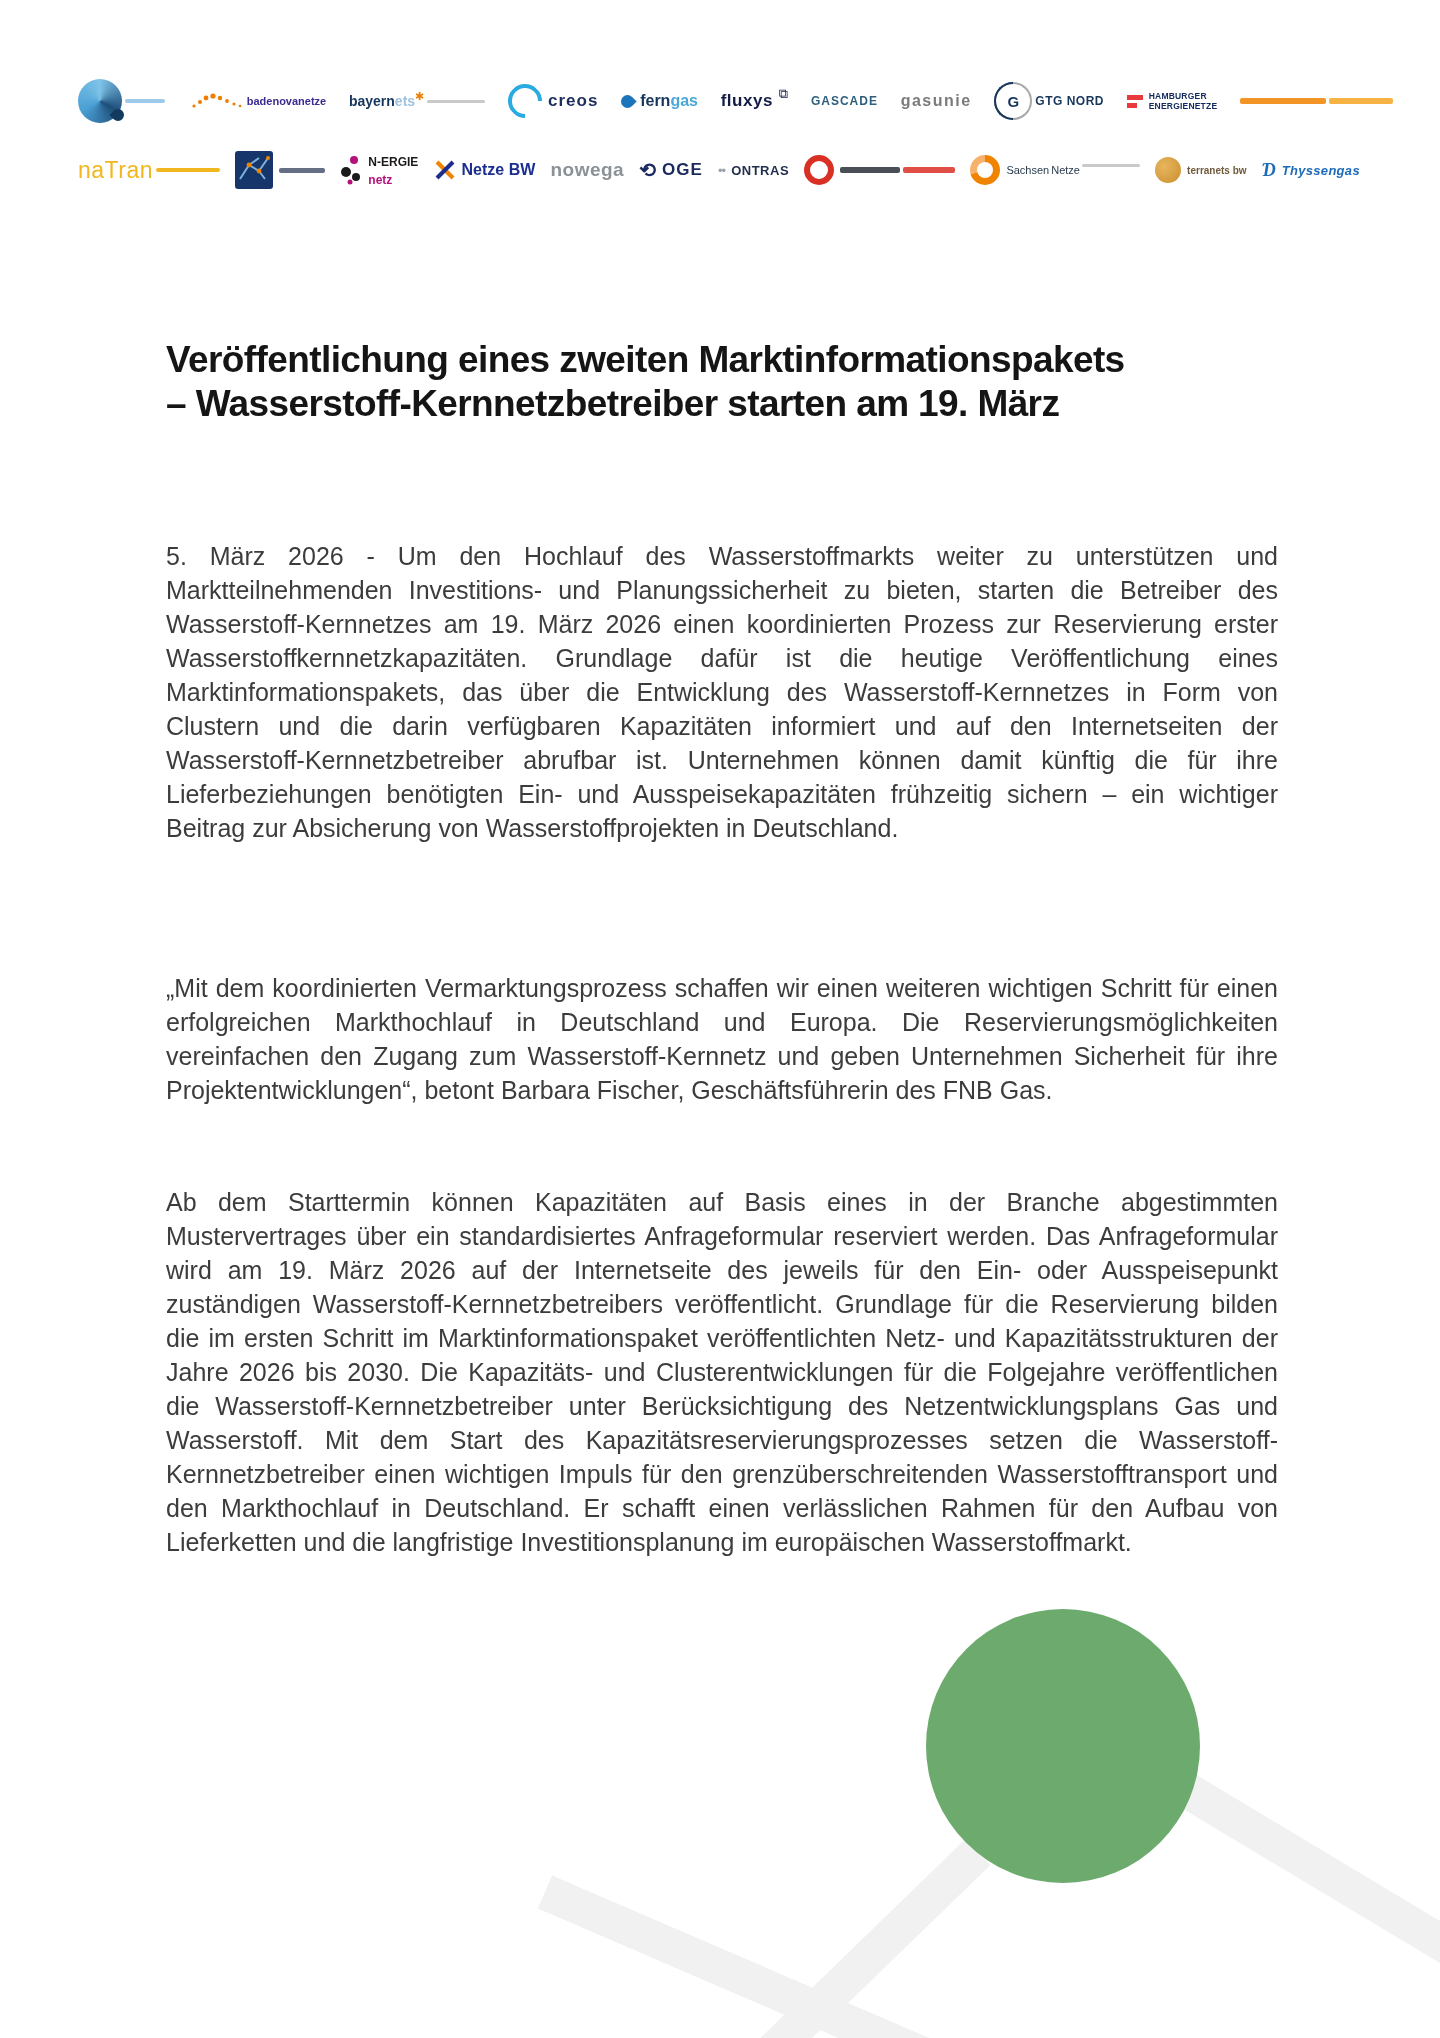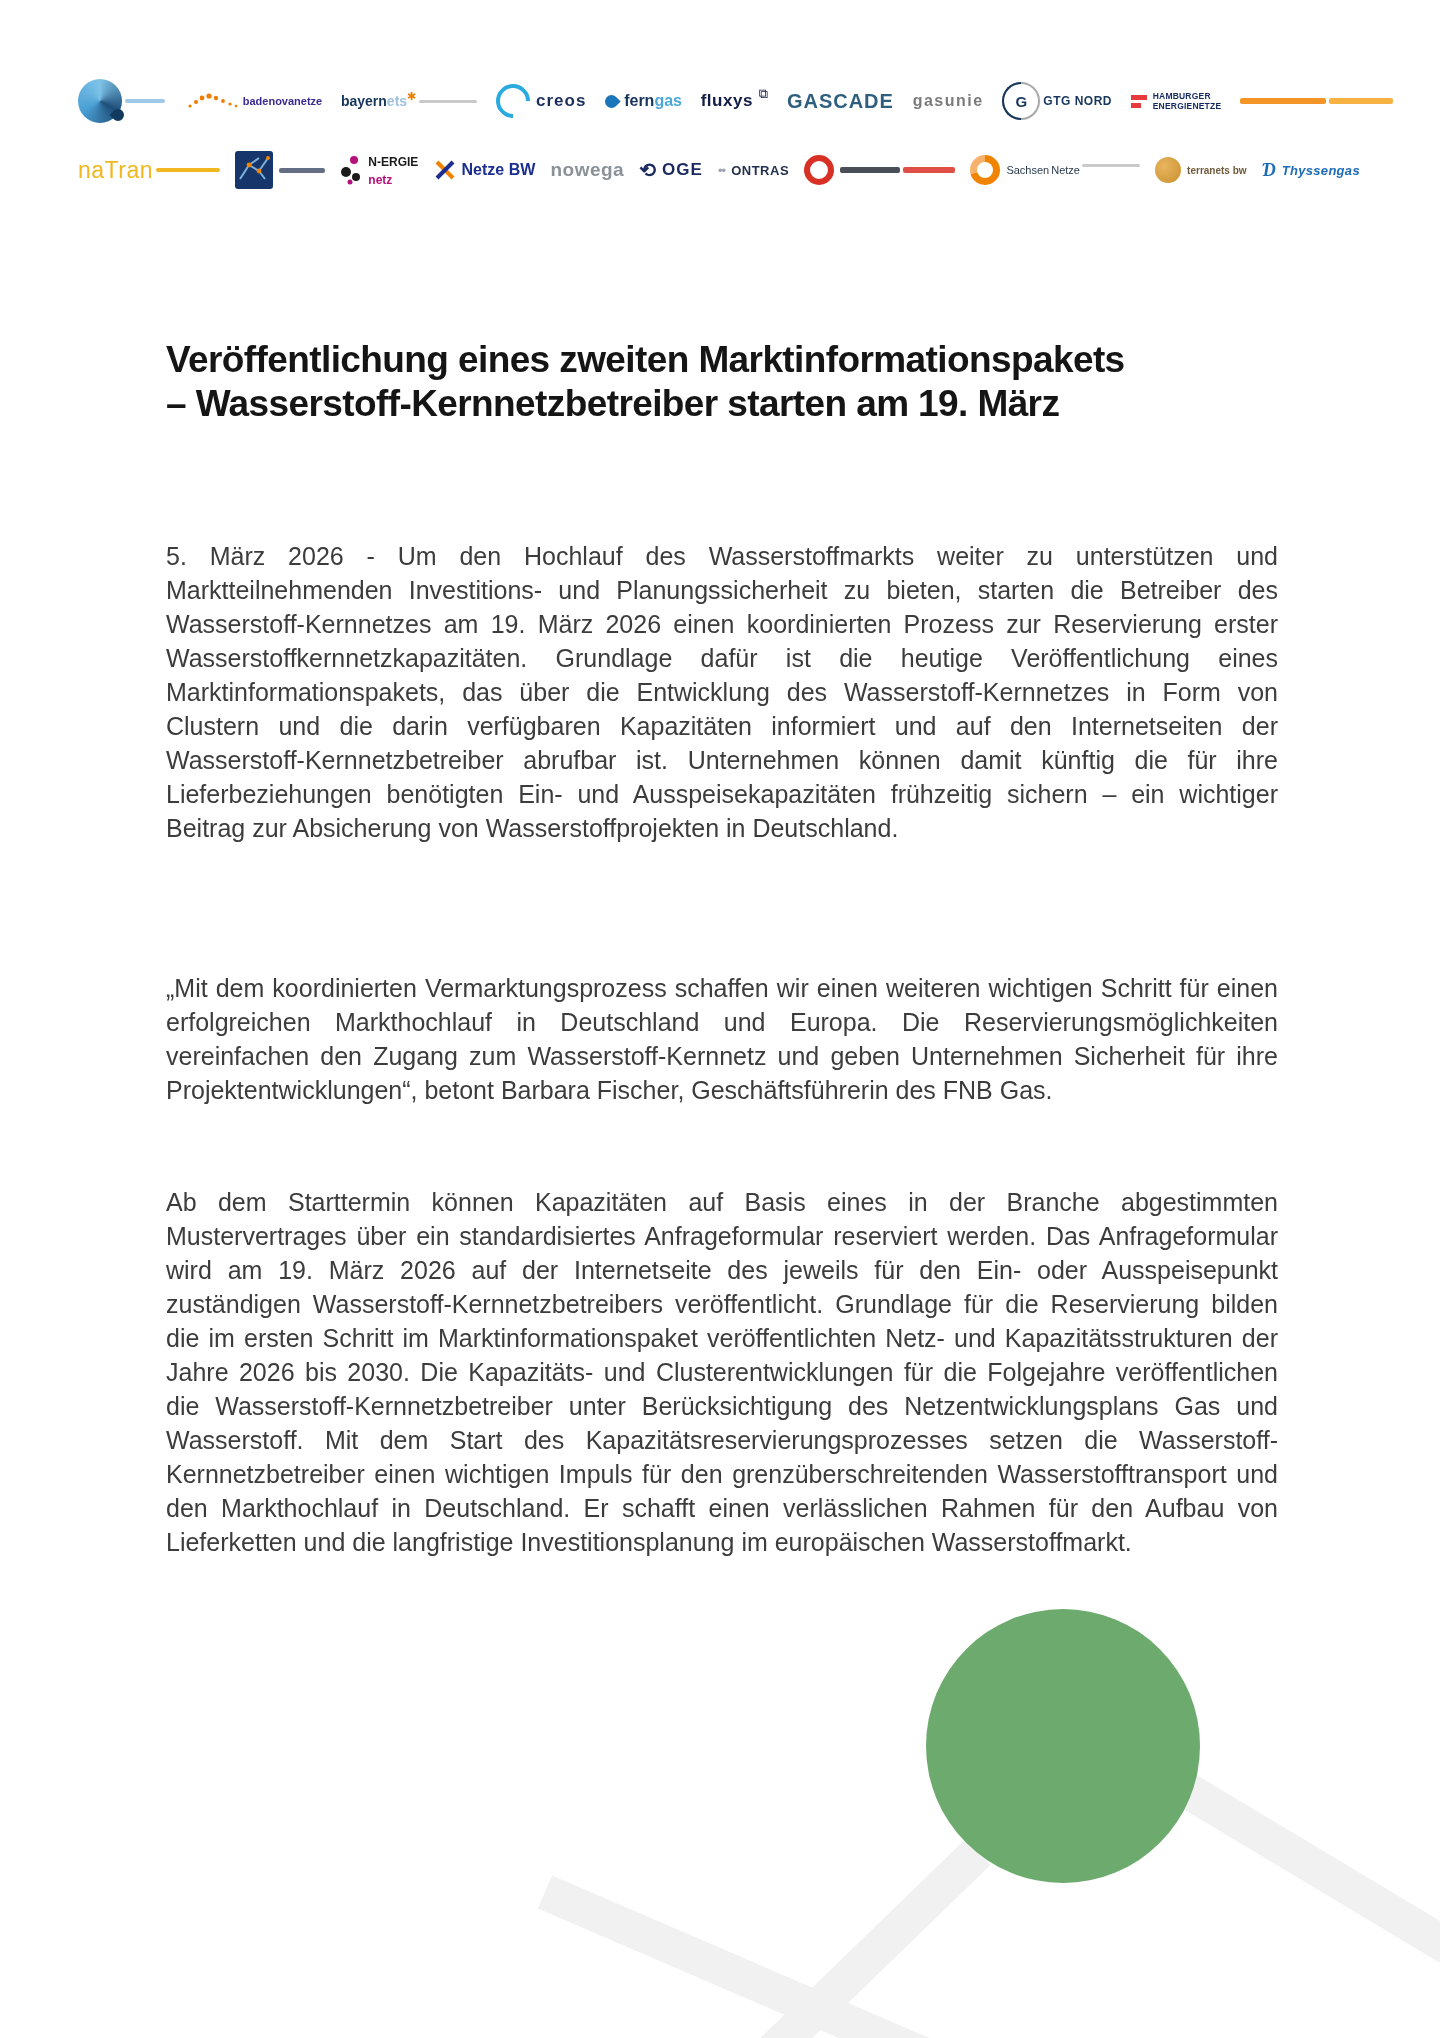--- a/index.html
+++ b/index.html
@@ -22,21 +22,21 @@
   .bayernets-main{color:#16355d;font-weight:bold;font-size:14px;}
   .bayernets-suffix{color:#9fc2dd;font-weight:bold;font-size:14px;}
   .bayernets-star{color:#f07d00;font-size:11px;position:relative;top:-6px;}
   .creos-c{width:26px;height:26px;border:4px solid #29abe2;border-radius:50%;
            border-right-color:transparent;transform:rotate(45deg);}
   .creos-text{color:#1b2d5b;font-weight:bold;font-size:17px;letter-spacing:1px;}
   .drop-blue{width:13px;height:13px;border-radius:0 50% 50% 50%;transform:rotate(135deg);background:#1b75bb;}
   .ferngas-a{color:#16355d;font-weight:bold;font-size:16px;}
   .ferngas-b{color:#4aa8d8;font-weight:bold;font-size:16px;}
   .fluxys-text{color:#121c45;font-weight:800;font-size:17px;letter-spacing:.5px;}
-  .gascade-text{color:#2e5f7e;font-weight:800;font-size:20px;letter-spacing:1px;}
+  .gascade-text{color:#2e5f7e;font-weight:800;font-size:12px;letter-spacing:1px;}
   .gasunie-text{color:#7b7b7b;font-weight:600;font-size:16px;letter-spacing:1.5px;}
   .gtg-ring{width:34px;height:34px;border-radius:50%;border:2px solid #a9a9a9;position:relative;
             display:flex;align-items:center;justify-content:center;}
   .gtg-ring::before{content:"";position:absolute;left:-2px;top:-2px;width:19px;height:38px;
             border-radius:19px 0 0 19px;border:2px solid #17365c;border-right:none;box-sizing:border-box;}
   .gtg-g{color:#17365c;font-weight:bold;font-size:15px;}
   .gtg-label{color:#17365c;font-weight:bold;font-size:12px;letter-spacing:.5px;}
   .hh-icon{display:flex;flex-direction:column;gap:3px;}
   .hh-icon .b1{width:16px;height:5px;background:#e8393c;}
   .hh-icon .b2{width:10px;height:5px;background:#e8393c;}

